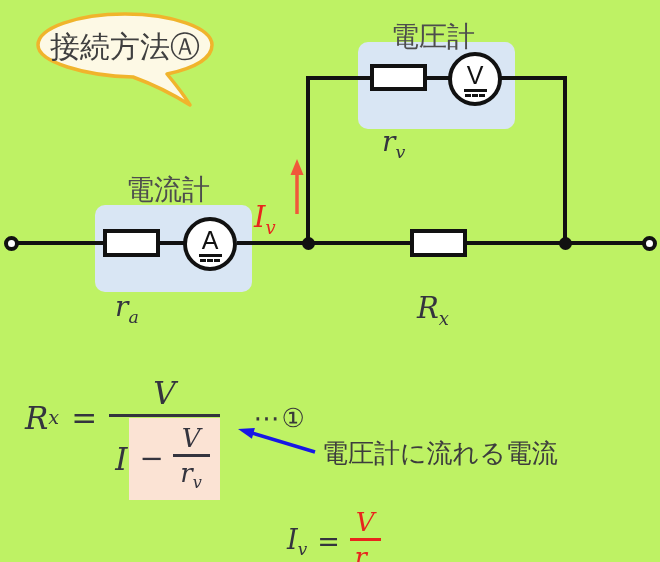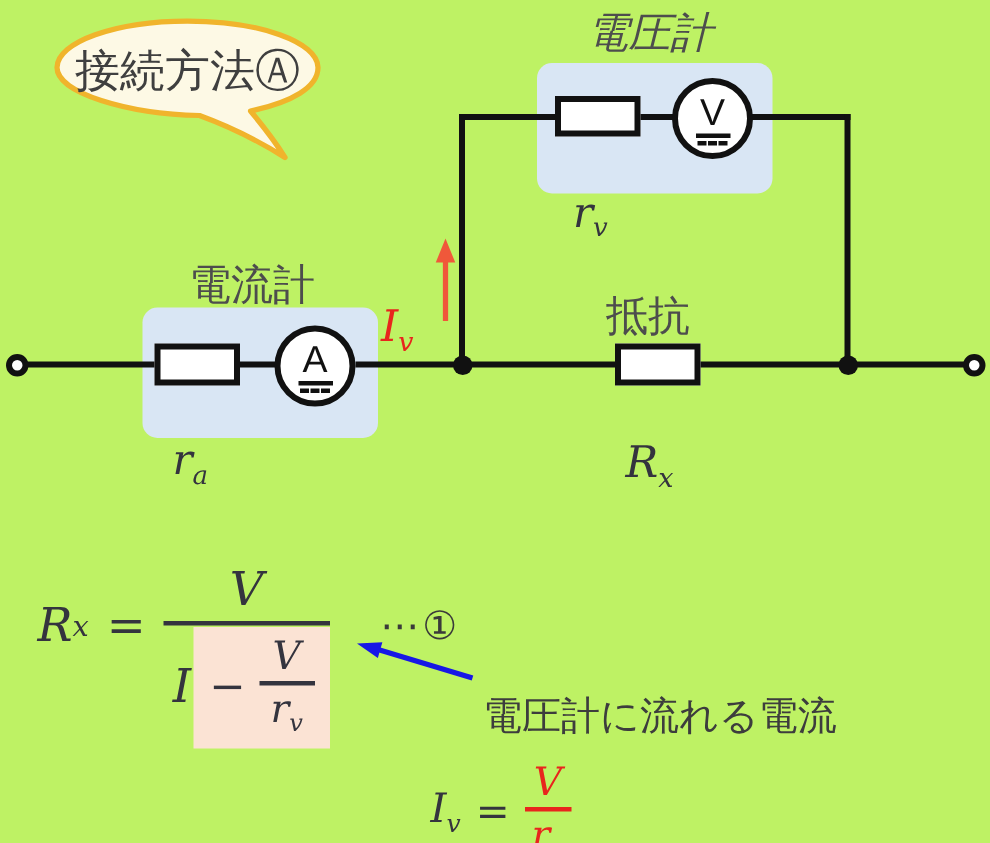--- a/index.html
+++ b/index.html
@@ -65,21 +65,21 @@
     background: #fbe3d4; display: flex; align-items: center;
     padding: 5px 10px 8px 8px; margin-top: 1px;
   }
   .hl-pink .minus { margin: 0 9px 0 2px; font-size: 29px; }
   .nfrac { display: inline-block; text-align: center; font-size: 26px; }
   .nfrac .nnum { display: block; padding: 0 9px 1px; border-bottom: 3px solid #34343e; }
   .nfrac .nden { display: block; padding-top: 1px; }
   .ftag { font-style: normal; color: #3a3a3a; font-size: 26px; margin-left: 34px; letter-spacing: 2px; }
   
   .anno1 {
-    position: absolute; left: 322px; top: 460px; z-index: 3;
+    position: absolute; left: 322px; top: 436px; z-index: 3;
     font-size: 26px; color: #3d3d3d; white-space: nowrap;
   }
   .anno2 {
     position: absolute; left: 287px; top: 474px; z-index: 3;
     display: flex; align-items: center; font-size: 27px;
   }
   .anno2 .aeq { margin: 0 10px; }
   .rfrac { display: inline-block; text-align: center; font-size: 26px; color: #e8251d; }
   .rfrac .nnum { display: block; padding: 0 6px 1px; border-bottom: 3px solid #e8251d; }
   .rfrac .nden { display: block; padding-top: 1px; }
@@ -118,30 +118,29 @@
 
   <div class="jp" style="left:126px; top:171px;">電流計</div>
   <div class="resistor" style="left:103px; top:229px; width:57px; height:28px;"></div>
   <div class="complabel math" style="left:115px; top:257px;"><span>r</span><sub>a</sub></div>
   <div class="meter" style="left:183px; top:217px;">
     <span class="meter-letter">A</span>
     <span class="dc-solid"></span>
     <span class="dc-dash"></span>
   </div>
 
-  <div class="jp" style="left:391px; top:3px;font-style:italic;">電圧計</div>
+  <div class="jp" style="left:391px; top:18px;">電圧計</div>
   <div class="resistor" style="left:370px; top:64px; width:57px; height:27px;"></div>
   <div class="complabel math" style="left:382px; top:92px;"><span>r</span><sub>v</sub></div>
   <div class="meter" style="left:448px; top:52px;">
     <span class="meter-letter">V</span>
     <span class="dc-solid"></span>
     <span class="dc-dash"></span>
   </div>
 
-  <div class="jp" style="left:404px; top:192px;">抵抗</div>
   <div class="resistor" style="left:410px; top:229px; width:57px; height:28px;"></div>
   <div class="complabel math" style="left:417px; top:258px; font-size:29px;"><span>R</span><sub>x</sub></div>
 
   <div class="complabel math red" style="left:254px; top:167px; font-size:29px;"><span>I</span><sub>v</sub></div>
   <svg class="svgabs" style="left:287px; top:156px;" width="20" height="64" viewBox="0 0 20 64">
     <line x1="10" y1="58" x2="10" y2="16" stroke="#f0583a" stroke-width="3.5"></line>
     <polygon points="10,3 3.5,19 16.5,19" fill="#f0583a"></polygon>
   </svg>
 
   <div class="formula math">

